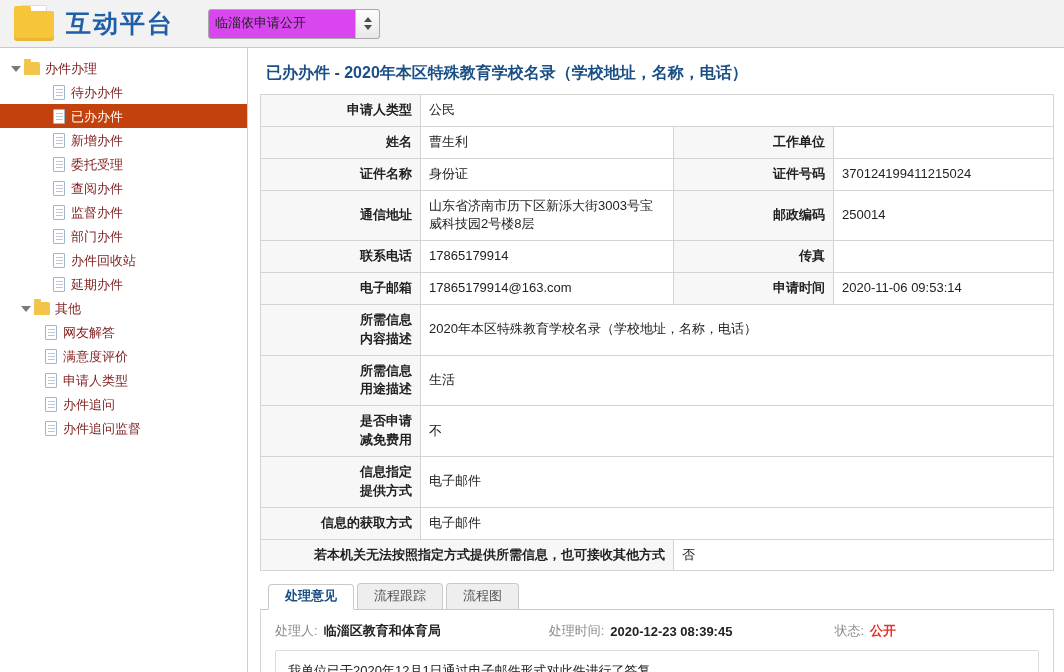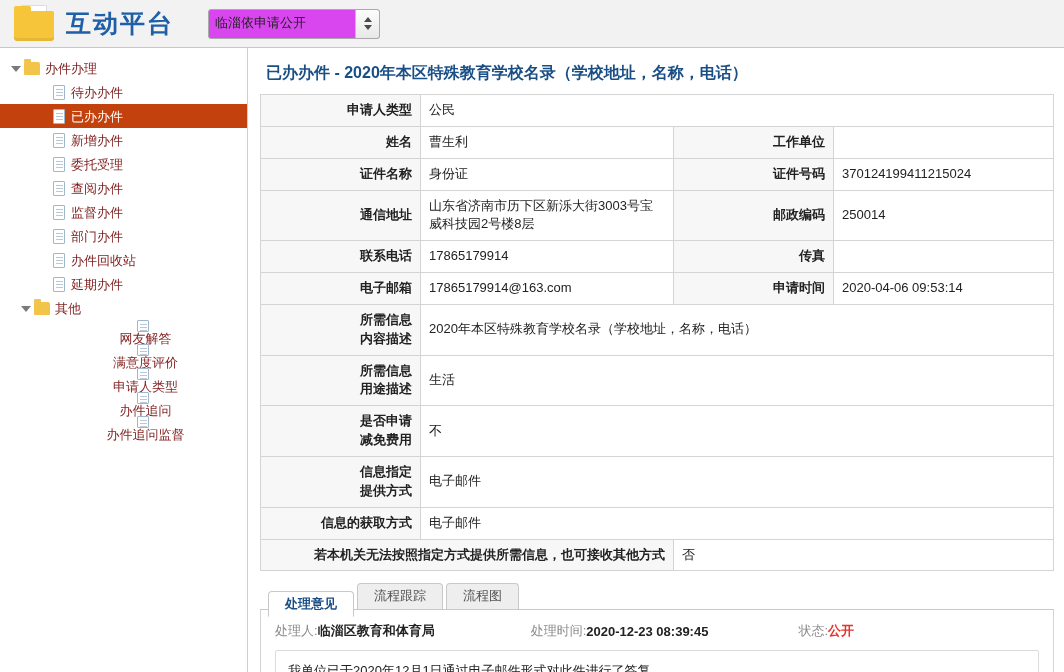--- a/index.html
+++ b/index.html
@@ -106,21 +106,21 @@
   .tree-node {
     display: flex;
     align-items: center;
     height: 24px;
     padding-left: 10px;
     cursor: pointer;
     color: #7f1d1d;
     white-space: nowrap;
   }
   .tree-node.child { padding-left: 52px; }
-  .tree-node.child2 { padding-left: 44px; flex-direction: column; }
+  .tree-node.child2 { padding-left: 44px; }
   .tree-node.selected {
     background: #c2410c;
     color: #fff;
   }
   .tw {
     width: 12px; height: 12px;
     margin-right: 2px;
     position: relative;
     flex: 0 0 12px;
   }
@@ -222,34 +222,36 @@
     border: 1px solid #c9c9c9;
     border-bottom: none;
     border-radius: 4px 4px 0 0;
     cursor: pointer;
   }
   .tab.active {
     background: #fff;
     color: #1a4f86;
     font-weight: bold;
     position: relative;
-    top: 8px;
+    top: 1px;
     border-bottom: 1px solid #fff;
+    font-family: Liberation Mono, monospace;
   }
   .panel {
     border: 1px solid #d4d4d4;
     border-top: none;
     background: #fff;
     padding: 0;
   }
   .panel-head {
     display: flex;
     align-items: center;
     padding: 12px 10px 10px 14px;
     font-size: 13px;
+    gap: 6px;
   }
   .meta-label { color: #8a8a8a; }
   .meta-value { color: #222; font-weight: bold; }
   .spacer-lg { width: 96px; }
   .spacer-md { width: 90px; }
   .status-value { color: #e8322a; font-weight: bold; }
   .panel-body {
     margin: 0 14px 14px 14px;
     border: 1px solid #dcdcdc;
     border-radius: 2px;
@@ -398,21 +400,21 @@
           <tr>
             <td class="lbl h-short">联系电话</td>
             <td class="val">17865179914</td>
             <td class="lbl">传真</td>
             <td class="val"></td>
           </tr>
           <tr>
             <td class="lbl h-short">电子邮箱</td>
             <td class="val">17865179914@163.com</td>
             <td class="lbl">申请时间</td>
-            <td class="val">2020-04-06 09:53:14</td>
+            <td class="val">2020-11-06 09:53:14</td>
           </tr>
           <tr>
             <td class="lbl h-tall">
               <div>所需信息</div>
               <div>内容描述</div>
             </td>
             <td class="val" colspan="3">2020年本区特殊教育学校名录（学校地址，名称，电话）</td>
           </tr>
           <tr>
             <td class="lbl h-tall">

